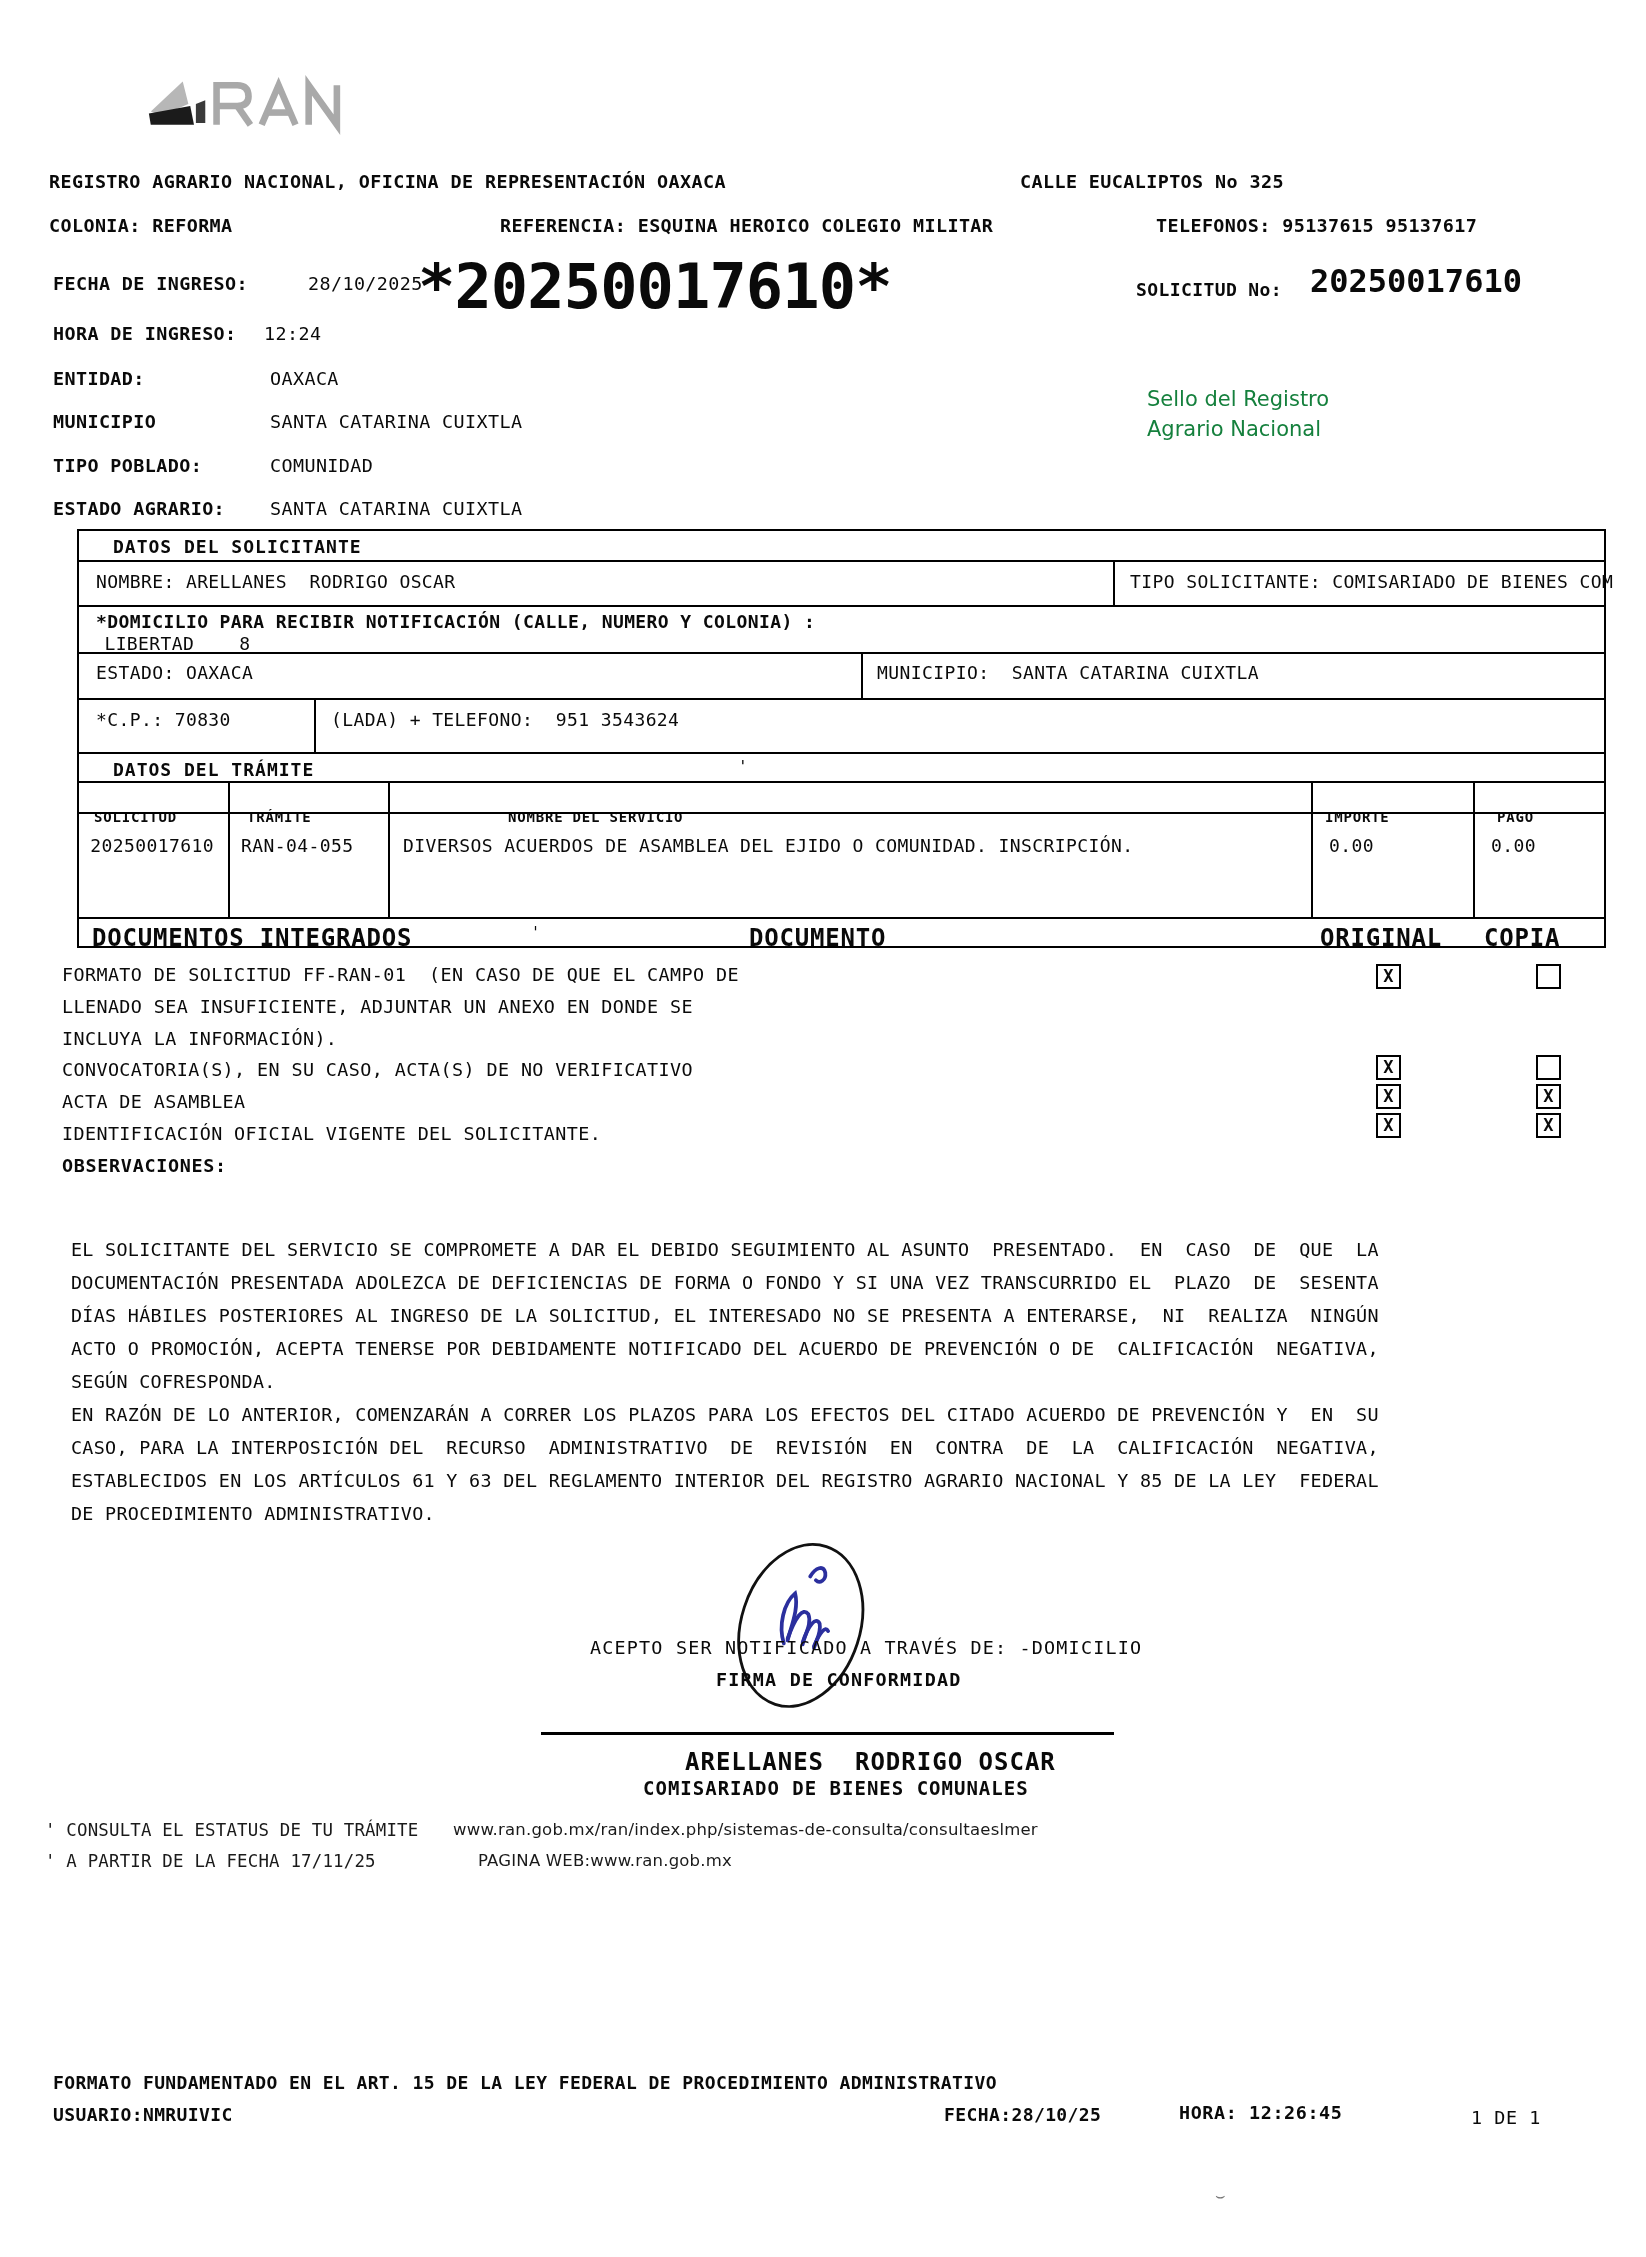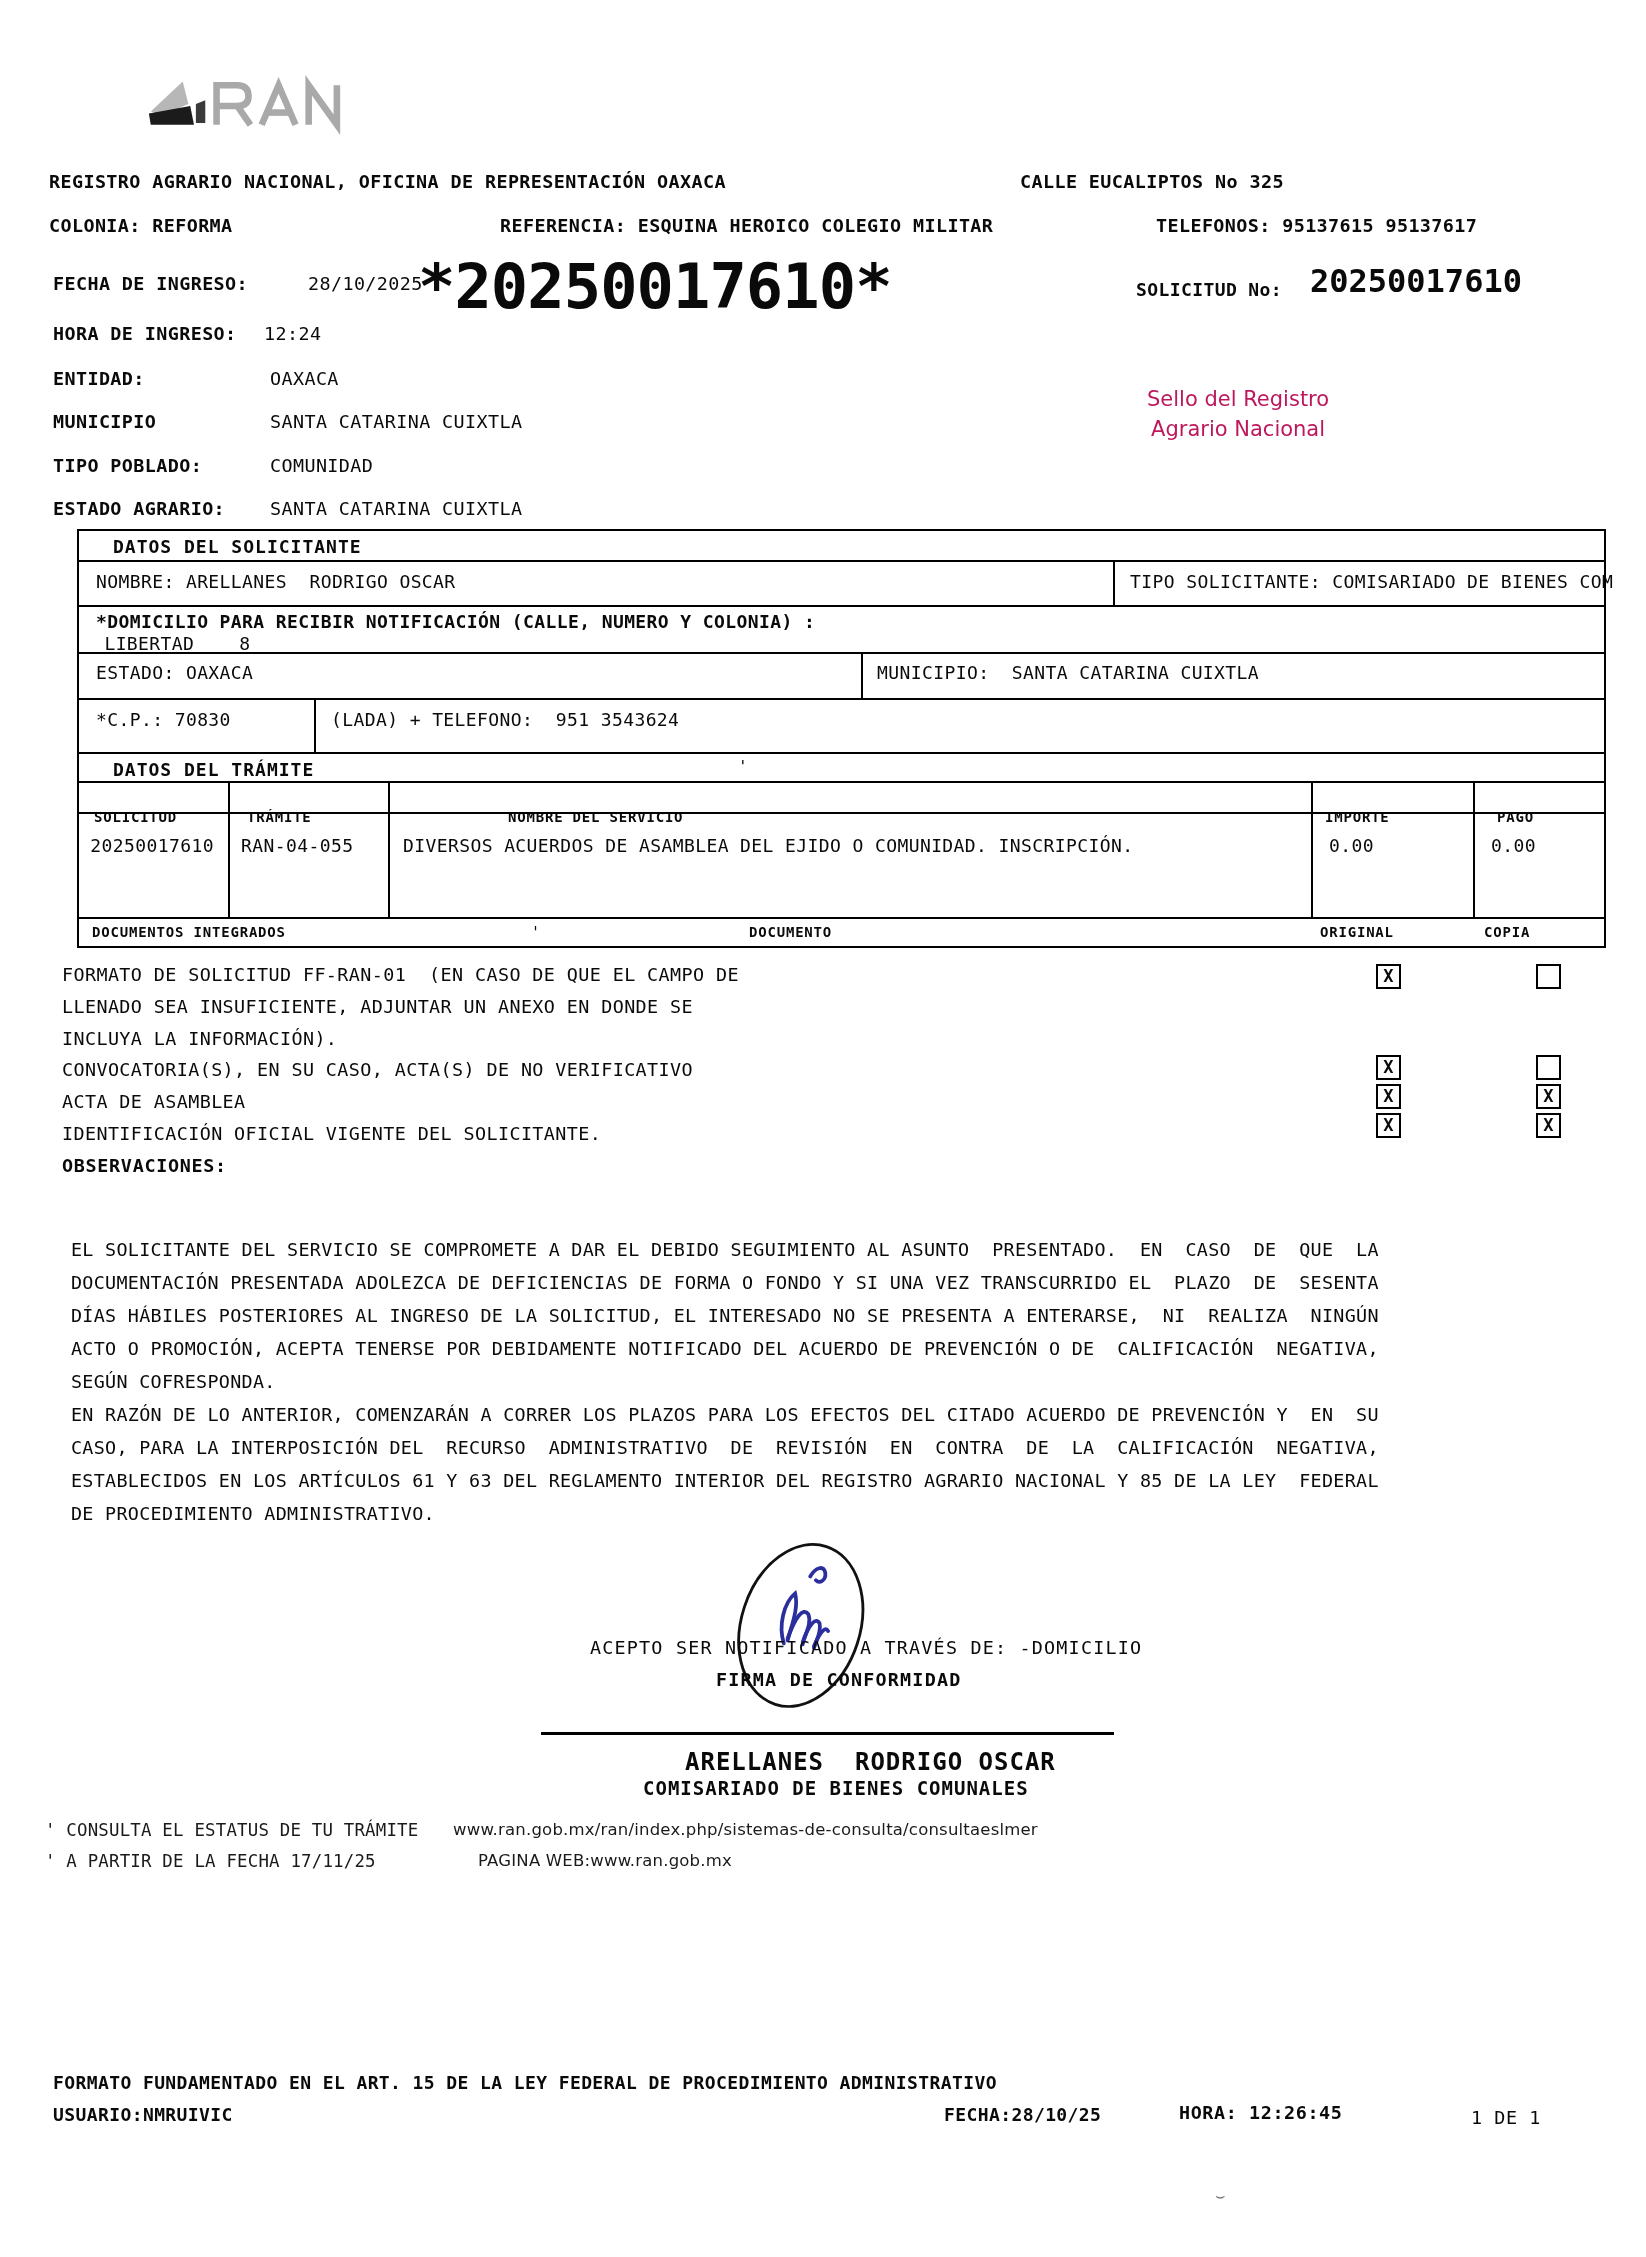--- a/index.html
+++ b/index.html
@@ -30,22 +30,22 @@
   #f3l{left:53px;top:368px;}  #f3v{left:270px;top:368px;}
   #f4l{left:53px;top:411px;}  #f4v{left:270px;top:411px;}
   #f5l{left:53px;top:455px;}  #f5v{left:270px;top:455px;}
   #f6l{left:53px;top:498px;}  #f6v{left:270px;top:498px;}
 
   #barcode-num{left:418px;top:250px;font-size:62px;font-weight:bold;letter-spacing:-0.9px;
      font-family:"DejaVu Sans Mono",monospace;}
   #sol-lbl{left:1136px;top:279px;font-size:18px;font-weight:bold;letter-spacing:0.4px;}
   #sol-num{left:1310px;top:262px;font-size:32px;font-weight:bold;letter-spacing:0px;}
 
-  #sello{left:1147px;top:384px;font-size:21px;color:#be185d;
-     font-family:"DejaVu Sans","Liberation Sans",sans-serif;line-height:1.45;text-align:center;}
+  #sello{left:1147px;top:384px;font-size:21px;color:#15803d;
+     font-family:"DejaVu Sans","Liberation Sans",sans-serif;line-height:1.45;}
 
   
   #box{position:absolute;left:77px;top:529px;width:1529px;}
   .row{position:relative;border-left:2.4px solid #000;border-right:2.4px solid #000;
        border-top:2.4px solid #000;box-sizing:border-box;}
   .row.last{border-bottom:2.4px solid #000;}
   .cellxt{font-size:18px;letter-spacing:0.4px;white-space:pre;}
   .b{font-weight:bold;}
   .vline{position:absolute;top:0;bottom:0;width:2.4px;background:#000;}
 
@@ -69,21 +69,21 @@
   #r-rfc .b2{position:absolute;left:467px;top:4.7px;}
   #r-rfc .c2{position:absolute;left:1060px;top:4.7px;}
 
   #r-tram-h{height:29px;}
   #r-tram-h .dot{position:absolute;left:659px;top:2.8px;font-size:16px;}
   #r-cols{height:31px;}
   #r-cols span{position:absolute;top:4.7px;font-size:14px;font-weight:bold;letter-spacing:0.8px;margin-top:21px;}
   #r-data{height:105px;}
   #r-data span{position:absolute;top:21px;font-size:18px;letter-spacing:0.4px;}
   #r-docs{height:31px;}
-  #r-docs span{position:absolute;top:4.7px;font-size:14px;font-weight:bold;letter-spacing:0.8px;}
+  #r-docs span{position:absolute;top:4.7px;font-size:24px;font-weight:bold;letter-spacing:0.8px;}
 
   
   #doclist{position:absolute;left:62px;top:964px;font-size:18.4px;letter-spacing:0.4px;}
   #doclist div{white-space:pre;margin-bottom:10.8px;}
   .cbx{position:absolute;width:24.5px;height:24.5px;border:2.4px solid #000;box-sizing:border-box;
        font-size:17px;text-align:center;line-height:21px;font-weight:bold;}
 
   
   .para{position:absolute;font-size:18.4px;letter-spacing:0.3px;white-space:pre;}
 

